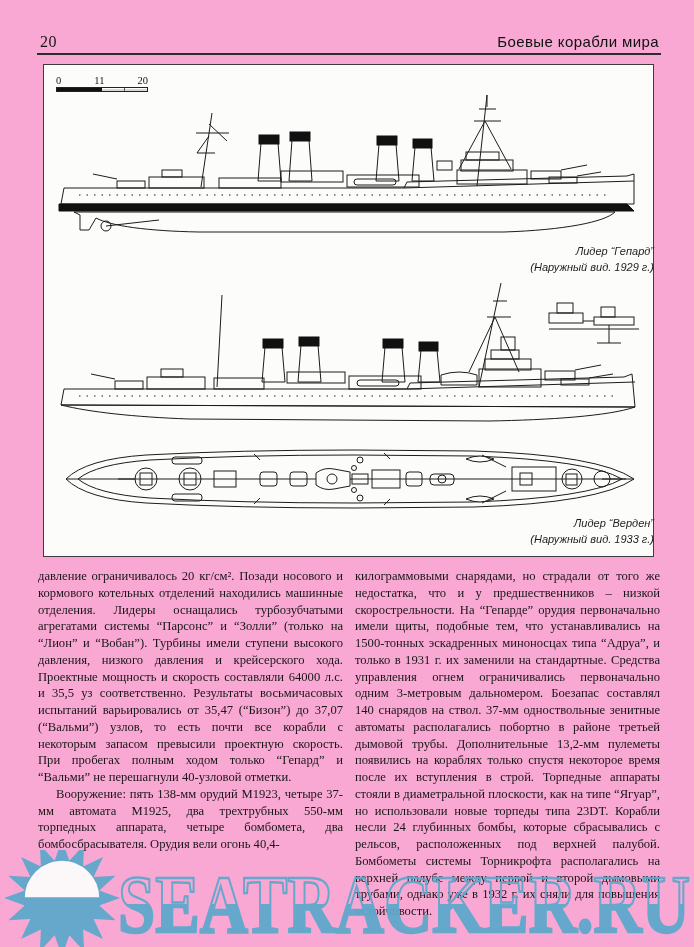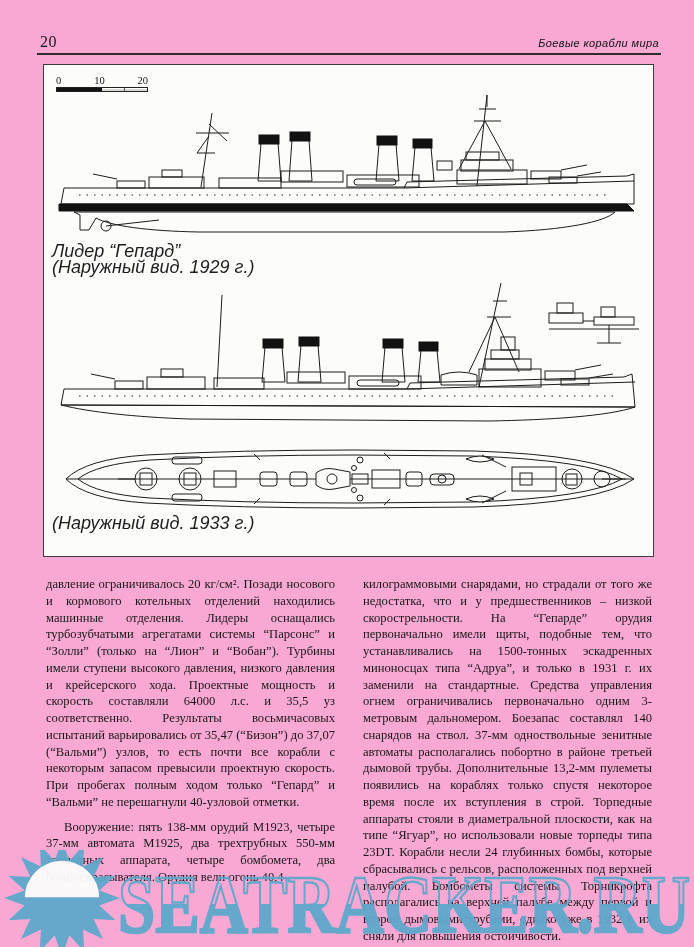--- a/index.html
+++ b/index.html
@@ -5,47 +5,47 @@
   html,body{margin:0;padding:0;background:#ffffff;}
   .page{
     position:relative;width:694px;height:947px;margin:0 auto;
     background:#f9a8d4;overflow:hidden;
     font-family:"Liberation Serif",serif;color:#151515;
   }
   
   .hdr{position:absolute;top:33px;left:40px;right:35px;display:flex;
        justify-content:space-between;align-items:baseline;}
   .pagenum{font-size:16px;letter-spacing:.5px;}
-  .runtitle{font-family:"Liberation Sans",sans-serif;font-style:italic;
-            font-size:11px;letter-spacing:.4px;color:#111;}
+  .runtitle{font-family:"Liberation Sans",sans-serif;
+            font-size:15px;letter-spacing:.4px;color:#111;}
   .hdr-rule{position:absolute;top:53px;left:37px;right:33px;height:2px;background:#2c2c2c;}
   
   .figbox{position:absolute;left:43px;top:64px;width:611px;height:493px;
           border:1.5px solid #3c3c3c;background:#fcfcfb;box-sizing:border-box;}
   .scalebar{position:absolute;left:12px;top:10px;width:92px;}
   .scalebar .labels{display:flex;justify-content:space-between;font-size:10.5px;
                     line-height:11px;padding:0 0 1px 0;}
   .scalebar .bar{display:flex;height:5px;border:1px solid #222;box-sizing:border-box;}
   .scalebar .seg1{width:50%;background:#111;}
   .scalebar .seg2{width:25%;background:#fff;border-right:1px solid #555;
                   box-shadow:inset 0 -2px 0 #d9d9d6;}
   .scalebar .seg3{width:25%;background:#fff;box-shadow:inset 0 -2px 0 #d9d9d6;}
   .shipsvg{position:absolute;left:5px;}
   .shipsvg path,.shipsvg line,.shipsvg polyline,.shipsvg rect.o,.shipsvg circle,
   .shipsvg ellipse,.shipsvg polygon.o{stroke:#1c1c1c;stroke-width:1;fill:none;}
   .shipsvg .fillw{fill:#fcfcfb;}
   .shipsvg .blk{fill:#111;stroke:#111;}
-  .figcap{position:absolute;left:8px;width:100%;text-align:left;
+  .figcap{position:absolute;left:1px;width:100%;text-align:right;
           font-family:"Liberation Sans",sans-serif;font-style:italic;
-          font-size:18px;line-height:16px;color:#1d1d1d;}
+          font-size:11px;line-height:16px;color:#1d1d1d;}
   
   .cols{position:absolute;left:38px;top:568px;width:622px;display:flex;gap:12px;}
   .col{width:305px;text-align:justify;font-size:12.6px;line-height:16.75px;
        color:#171717;hyphens:auto;}
-  .col p{margin:8px;}
+  .col p{margin:0;}
   .col p.ind{text-indent:18px;}
   .it{}
   
   .wm{position:absolute;left:0;bottom:0;width:694px;height:97px;opacity:.95;}
 </style>
 </head>
 <body>
 
 <div class="page">
 
@@ -53,21 +53,21 @@
     <span class="pagenum">20</span>
     <span class="runtitle">Боевые корабли мира</span>
   </div>
   <div class="hdr-rule"></div>
 
   <div class="figbox">
 
     <div class="scalebar">
       <div class="labels">
         <span>0</span>
-        <span>10</span>
+        <span>11</span>
         <span>20</span>
       </div>
       <div class="bar">
         <div class="seg1"></div>
           <div class="seg2"></div>
           <div class="seg3"></div>
       </div>
     </div>
 
     <svg class="shipsvg" style="top:26px;" width="600" height="155" viewBox="0 0 600 155">
@@ -221,20 +221,21 @@
       <circle cx="548" cy="34" r="8"></circle>
       <line x1="548" y1="34" x2="572" y2="34"></line>
 
       <line x1="200" y1="9" x2="206" y2="15"></line>
         <line x1="200" y1="59" x2="206" y2="53"></line>
       <line x1="330" y1="8" x2="336" y2="14"></line>
         <line x1="330" y1="60" x2="336" y2="54"></line>
     </svg>
 
     <div class="figcap" style="top:450px;">
+      <div>Лидер  “Верден”</div>
       <div>(Наружный вид. 1933 г.)</div>
     </div>
   </div>
 
   <div class="cols">
     <div class="col">
       <p><span>давление ограничивалось 20 кг/см². Позади носового и кормового котельных отделений находились машинные отделения. Лидеры оснащались турбозубчатыми агрегатами системы “Парсонс” и “Золли” (только на </span><span class="it">“Лион”</span><span> и </span><span class="it">“Вобан”</span><span>). Турбины имели ступени высокого давления, низкого давления и крейсерского хода. Проектные мощность и скорость составляли 64000 л.с. и 35,5 уз соответственно. Результаты восьмичасовых испытаний варьировались от 35,47 (</span><span class="it">“Бизон”</span><span>) до 37,07 (</span><span class="it">“Вальми”</span><span>) узлов, то есть почти все корабли с некоторым запасом превысили проектную скорость. При пробегах полным ходом только </span><span class="it">“Гепард”</span><span> и </span><span class="it">“Вальми”</span><span> не перешагнули 40-узловой отметки.</span></p>
       <p class="ind"><span>Вооружение: пять 138-мм орудий М1923, четыре 37-мм автомата М1925, два трехтрубных 550-мм торпедных аппарата, четыре бомбомета, два бомбосбрасывателя. Орудия вели огонь 40,4-</span></p>
     </div>
     <div class="col">

